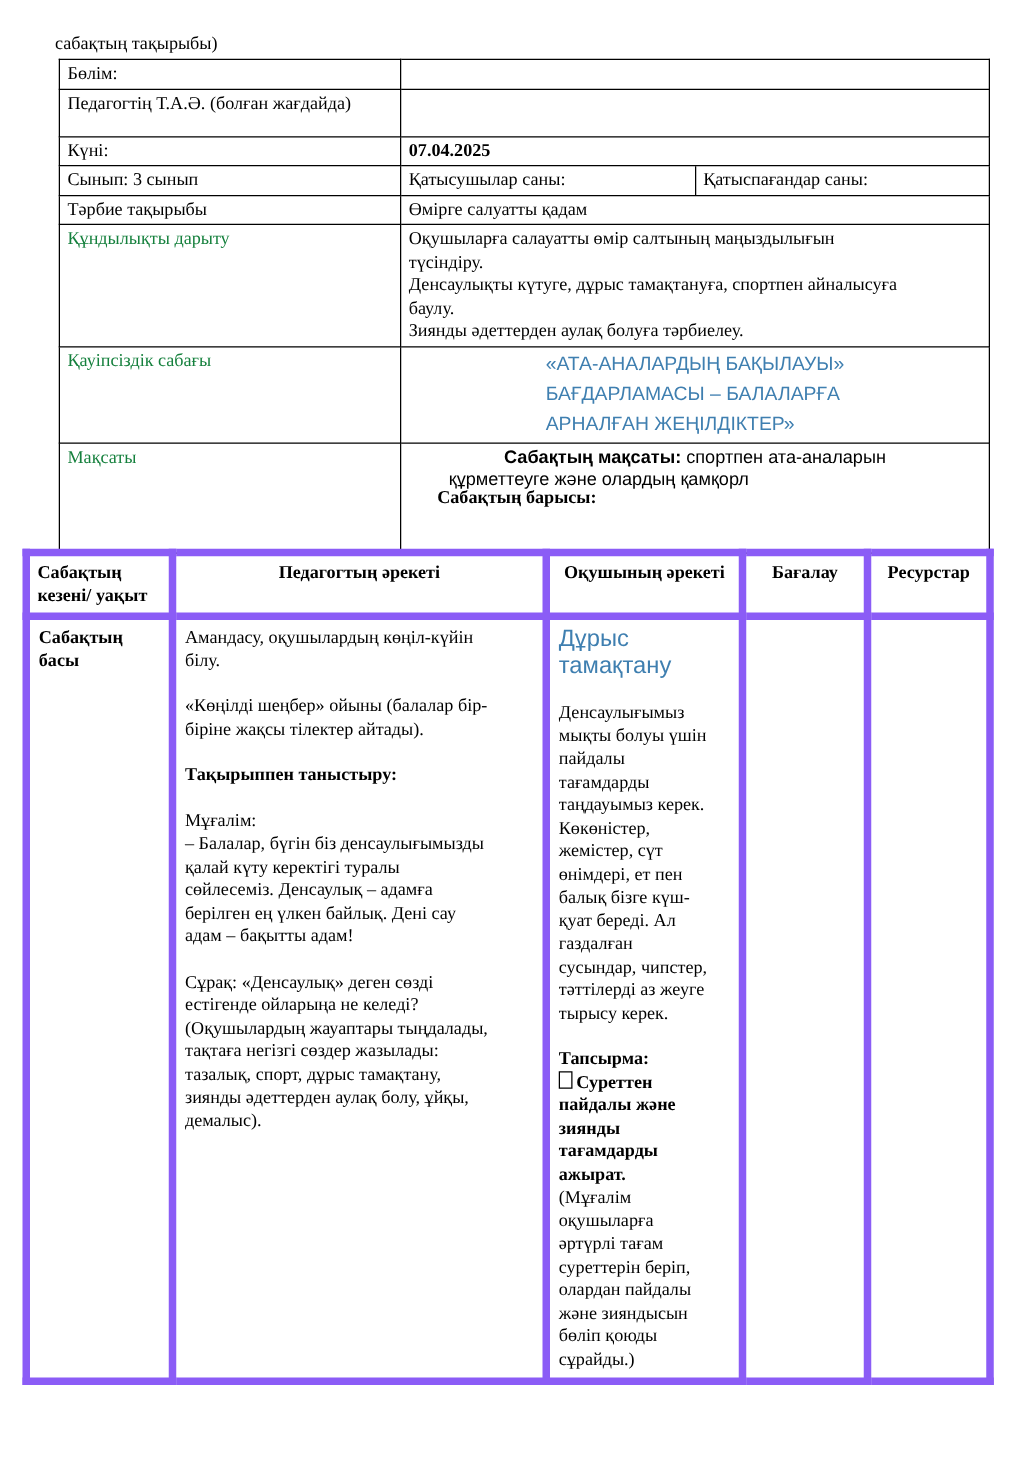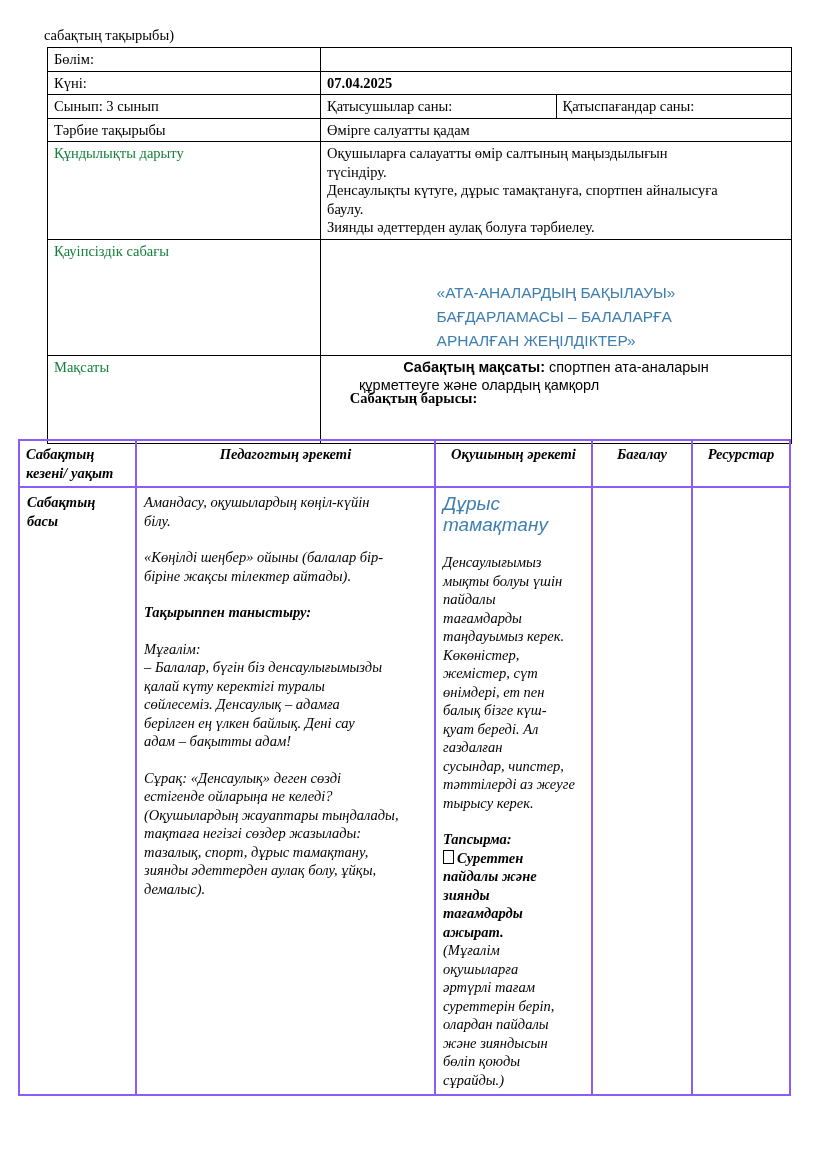--- a/index.html
+++ b/index.html
@@ -86,21 +86,20 @@
     padding-bottom: 16px;
   }
   .safety-title {
     color: #3f7fb0;
     font-family: "Liberation Sans", "DejaVu Sans", sans-serif;
     font-size: 15.5px;
     line-height: 24px;
     display: inline-block;
     text-align: left;
     max-width: 330px;
-    margin-top: 39px;
   }
   .aim-cell {
     padding-top: 6px;
     padding-bottom: 8px;
     font-family: "Liberation Sans", "DejaVu Sans", sans-serif;
     font-size: 13px;
     line-height: 22px;
   }
   .aim-line-1 { text-align: center; }
   .aim-line-2 { text-align: left; padding-left: 32px; }
@@ -121,25 +120,24 @@
   .main-table {
     position: absolute;
     left: 18px;
     top: 439px;
     width: 771px;
     border-collapse: collapse;
     table-layout: fixed;
   }
   .main-table th,
   .main-table td {
-    border: 2px solid #8b5cf6;
+    border: 6px solid #8b5cf6;
     vertical-align: top;
     font-size: 14.5px;
     line-height: 18.5px;
-    font-style: italic;
   }
   .main-table th {
     padding: 4px 6px;
     font-weight: bold;
     text-align: center;
     height: 36px;
   }
   .main-table th.th-left { text-align: left; }
   .main-table td { padding: 5px 7px; }
 
@@ -186,20 +184,24 @@
 
   <table class="top-table">
     <colgroup>
       <col class="col-label">
       <col class="col-value">
     </colgroup>
     <tbody>
       <tr>
         <td>Бөлім:</td>
         <td></td>
+      </tr>
+      <tr>
+        <td class="cell-tall-1">Педагогтің Т.А.Ә. (болған жағдайда)</td>
+        <td class="cell-tall-1"></td>
       </tr>
       <tr>
         <td>Күні:</td>
         <td class="t-bold">07.04.2025</td>
       </tr>
       <tr>
         <td>Сынып:  3 сынып</td>
         <td style="padding:0;">
           <table class="inner-table" style="margin:0;width:100%;">
             <tbody>

